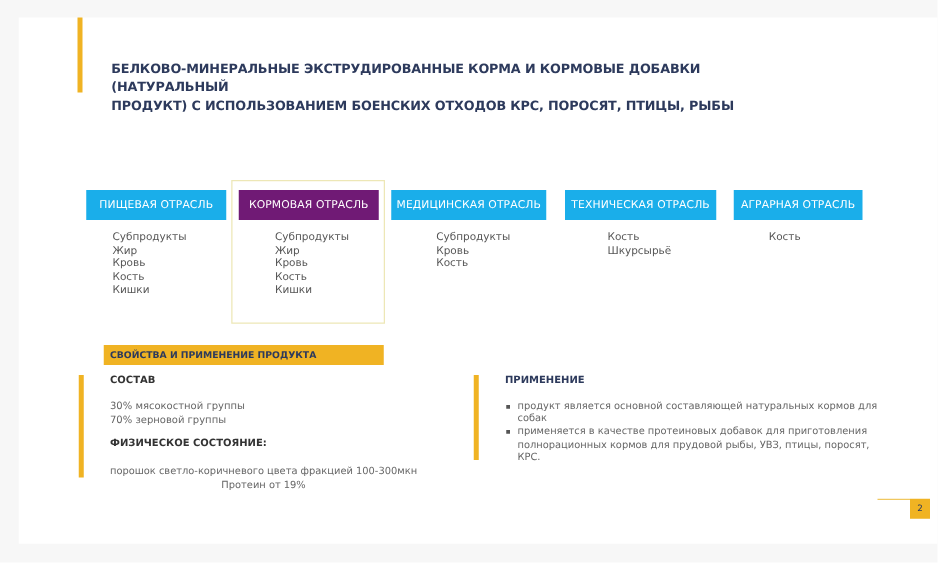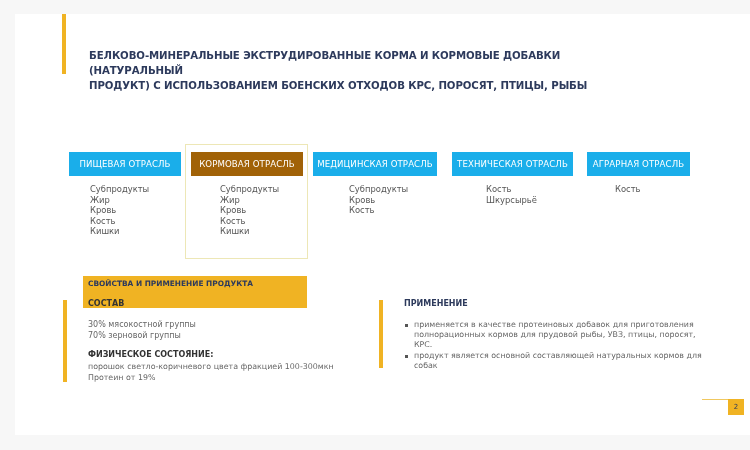--- a/index.html
+++ b/index.html
@@ -50,41 +50,41 @@
       height: 24px;
       background: #1aaeea;
       color: #ffffff;
       font-size: 8.6px;
       line-height: 24px;
       text-align: center;
       letter-spacing: 0.1px;
       white-space: nowrap;
     }
     .sector.active .sector-label {
-      background: #a16207;
+      background: #701a75;
       text-align: center;
     }
     .sector-items {
       list-style: none;
       font-size: 8.4px;
       line-height: 10.6px;
       color: #555555;
       margin-top: 8px;
     }
     .highlight-frame {
       position: absolute;
       left: 170px; top: 130px;
       width: 123px; height: 115px;
       border: 1px solid #ede7b6;
       background: transparent;
     }
     .props-banner {
       position: absolute;
       left: 68px; top: 262px;
-      width: 224px; height: 32px;
+      width: 224px; height: 16px;
       background: #f0b323;
       color: #2d3a5c;
       font-size: 7.4px;
       line-height: 15px;
       font-weight: bold;
       padding-left: 5px;
     }
     .left-bar {
       position: absolute;
       left: 48px; top: 286px;
@@ -113,25 +113,26 @@
     }
     .phys-heading {
       position: absolute;
       left: 73px; top: 336px;
       font-size: 8px;
       font-weight: bold;
       color: #333333;
     }
     .phys-lines {
       position: absolute;
-      left: 73px; top: 348px;
+      left: 73px; top: 358px;
       font-size: 7.9px;
       line-height: 10.5px;
       color: #666666;
       white-space: nowrap;
+      text-align: center;
     }
     .app-heading {
       position: absolute;
       left: 389px; top: 285px;
       font-size: 8px;
       font-weight: bold;
       color: #2d3a5c;
     }
     .app-list {
       position: absolute;
@@ -242,19 +243,19 @@
   </div>
 
   <div class="phys-heading">ФИЗИЧЕСКОЕ СОСТОЯНИЕ:</div>
   <div class="phys-lines">
     <div>порошок светло-коричневого цвета фракцией 100-300мкн</div>
     <div>Протеин от 19%</div>
   </div>
 
   <div class="app-heading">ПРИМЕНЕНИЕ</div>
   <ul class="app-list">
+    <li>продукт является основной составляющей натуральных кормов для собак</li>
     <li>применяется в качестве протеиновых добавок для приготовления полнорационных кормов для прудовой рыбы, УВЗ, птицы, поросят, КРС.</li>
-    <li>продукт является основной составляющей натуральных кормов для собак</li>
   </ul>
 
   <div class="page-line"></div>
   <div class="page-num">2</div>
 </div>
 
 </body></html>

